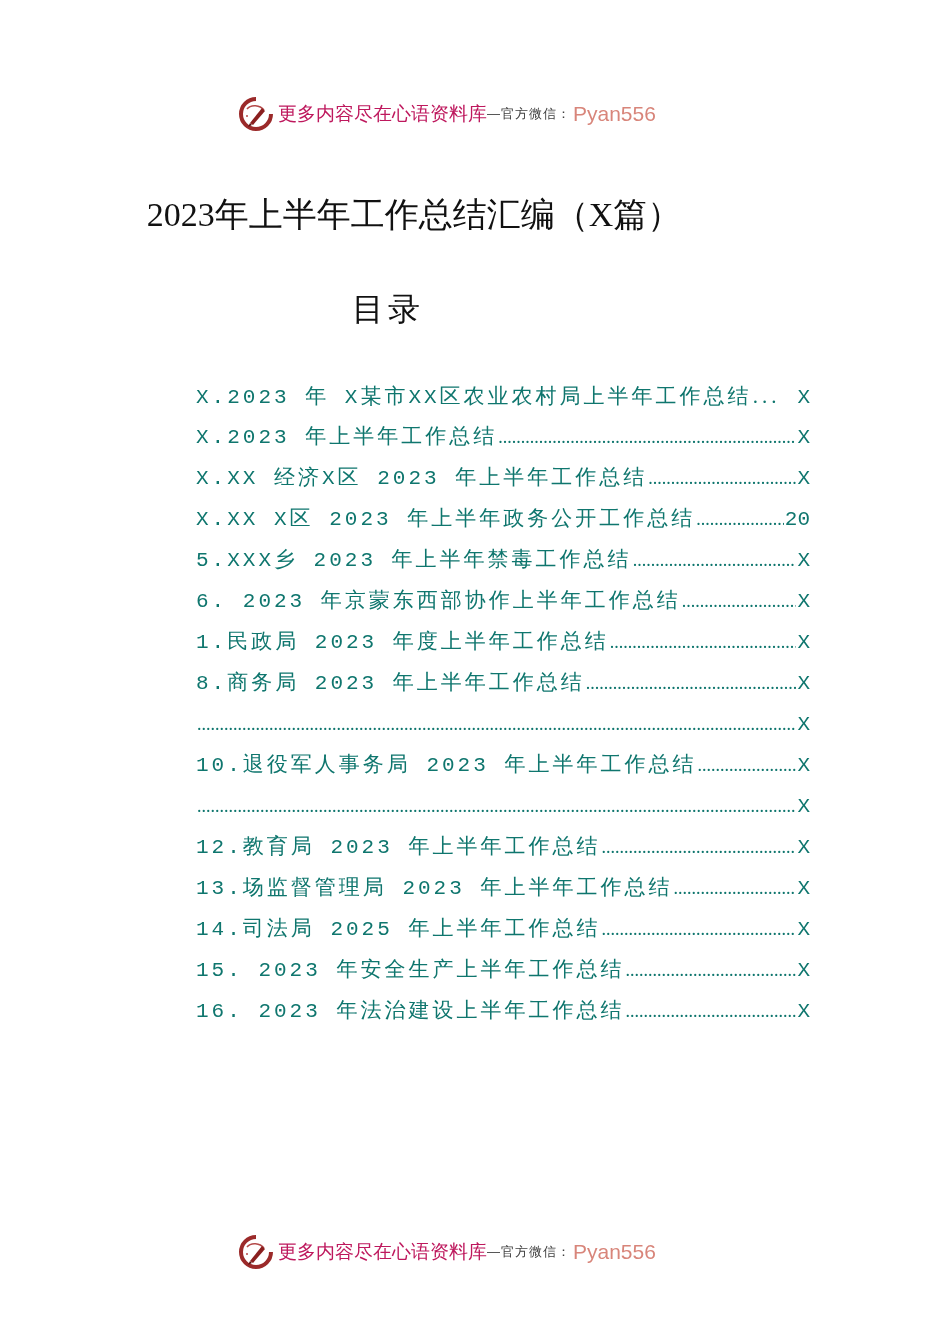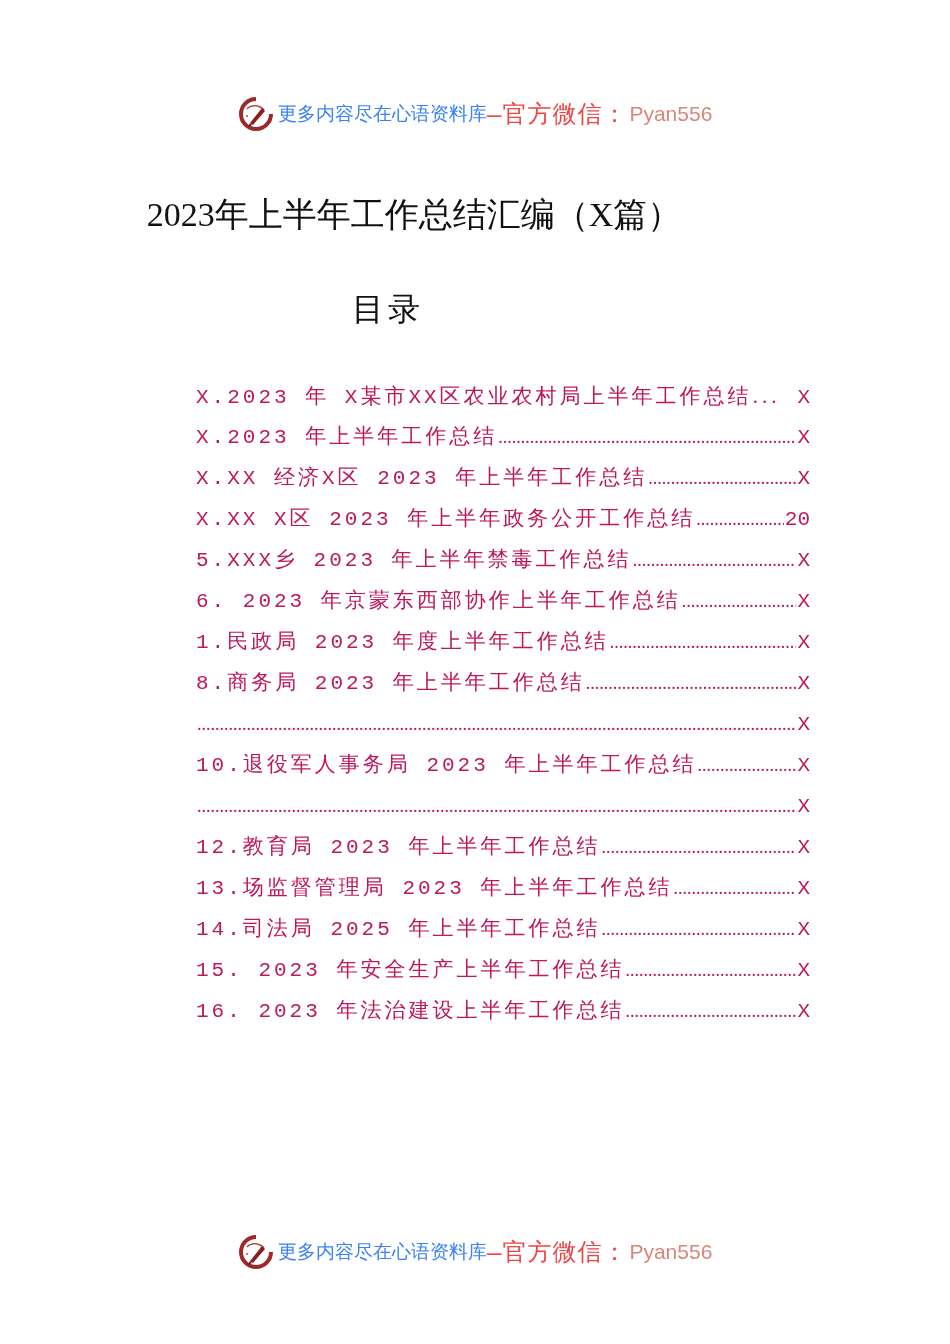--- a/index.html
+++ b/index.html
@@ -25,29 +25,29 @@
     }
     .watermark.top { top: 94px; }
     .watermark.bottom { top: 1232px; }
     .wm-logo {
       width: 36px;
       height: 36px;
       margin-right: 4px;
       display: inline-block;
     }
     .wm-pink {
-      color: #3b82f6;
+      color: #be185d;
       font-family: "DejaVu Serif", "Liberation Serif", serif;
       font-size: 19px;
       letter-spacing: 0px;
     }
     .wm-gray {
-      color: #ef4444;
-      font-family: Liberation Mono, monospace;
-      font-size: 24px;
+      color: #404040;
+      font-family: Liberation Sans, sans-serif;
+      font-size: 13px;
       letter-spacing: 1px;
     }
     .wm-id {
       color: #d8857a;
       font-family: "Liberation Sans", "DejaVu Sans", sans-serif;
       font-size: 21px;
       margin-left: 2px;
     }
     .doc-title {
       position: absolute;
@@ -80,21 +80,21 @@
       padding: 0;
       list-style: none;
     }
     .toc-row {
       display: flex;
       align-items: baseline;
       height: 41px;
       font-family: "Liberation Mono", "DejaVu Sans Mono", monospace;
       font-size: 21px;
       line-height: 41px;
-      color: #be185d;
+      color: #0f766e;
       letter-spacing: 3px;
     }
     .toc-label {
       white-space: nowrap;
       flex: 0 0 auto;
     }
     .toc-dots {
       flex: 1 1 auto;
       overflow: hidden;
       white-space: nowrap;

